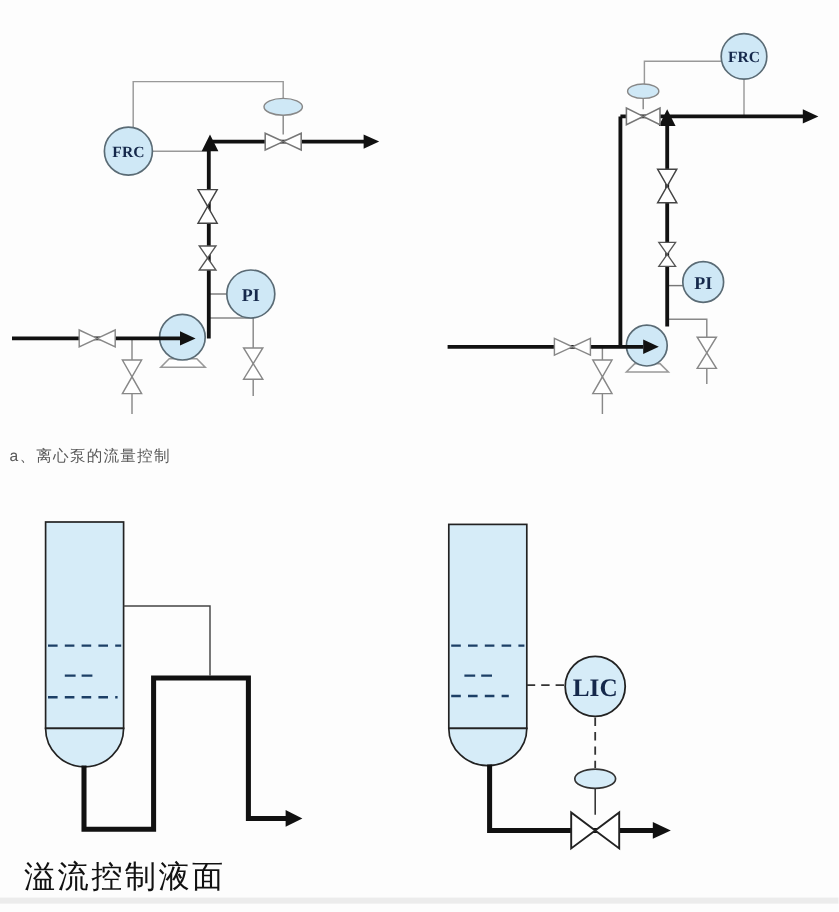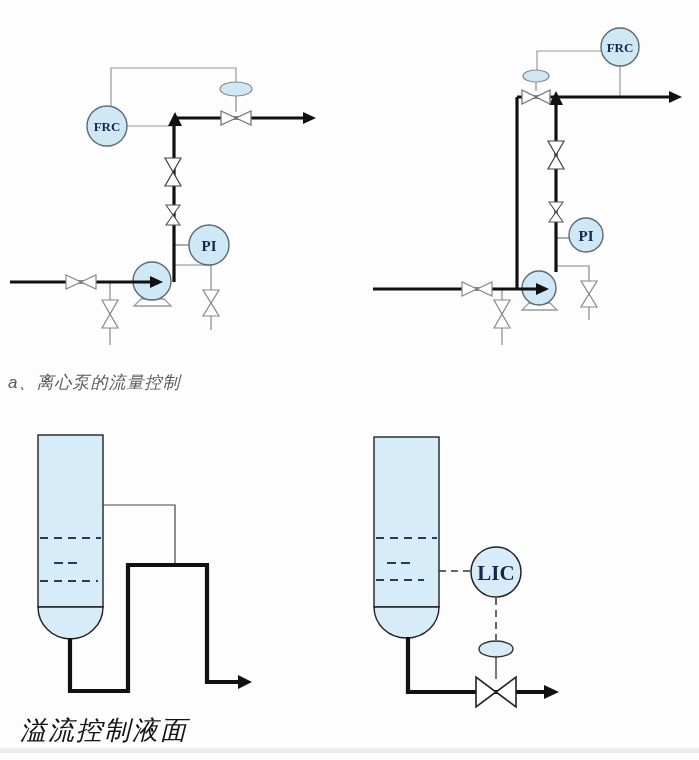--- a/index.html
+++ b/index.html
@@ -4,29 +4,27 @@
 <style>
   html,body{margin:0;padding:0;background:#ffffff;}
   .canvas{
     position:relative;width:699px;height:760px;
     background:#fdfdfd;overflow:hidden;
     font-family:"Liberation Sans",sans-serif;
   }
   svg{position:absolute;left:0;top:0;}
   .caption-a{
     position:absolute;left:8px;top:371px;
-    font-size:17px;color:#595959;letter-spacing:1px;
+    font-size:13px;color:#595959;letter-spacing:1px;
     font-family:"Liberation Sans",sans-serif;
-    font-style:italic;
   }
   .caption-big{
     position:absolute;top:713px;
     font-size:26px;color:#111111;letter-spacing:2px;
     font-family:"Liberation Serif","DejaVu Serif",serif;
-    font-style:italic;
   }
   .caption-overflow{left:20px;}
   .caption-discharge{left:408px;}
   .bottom-strip{
     position:absolute;left:0;top:748px;width:699px;height:5px;
     background:#dcdcdc;opacity:.5;
   }
   .tag-text{
     font-family:"Liberation Serif","DejaVu Serif",serif;
     font-weight:bold;fill:#15284b;

